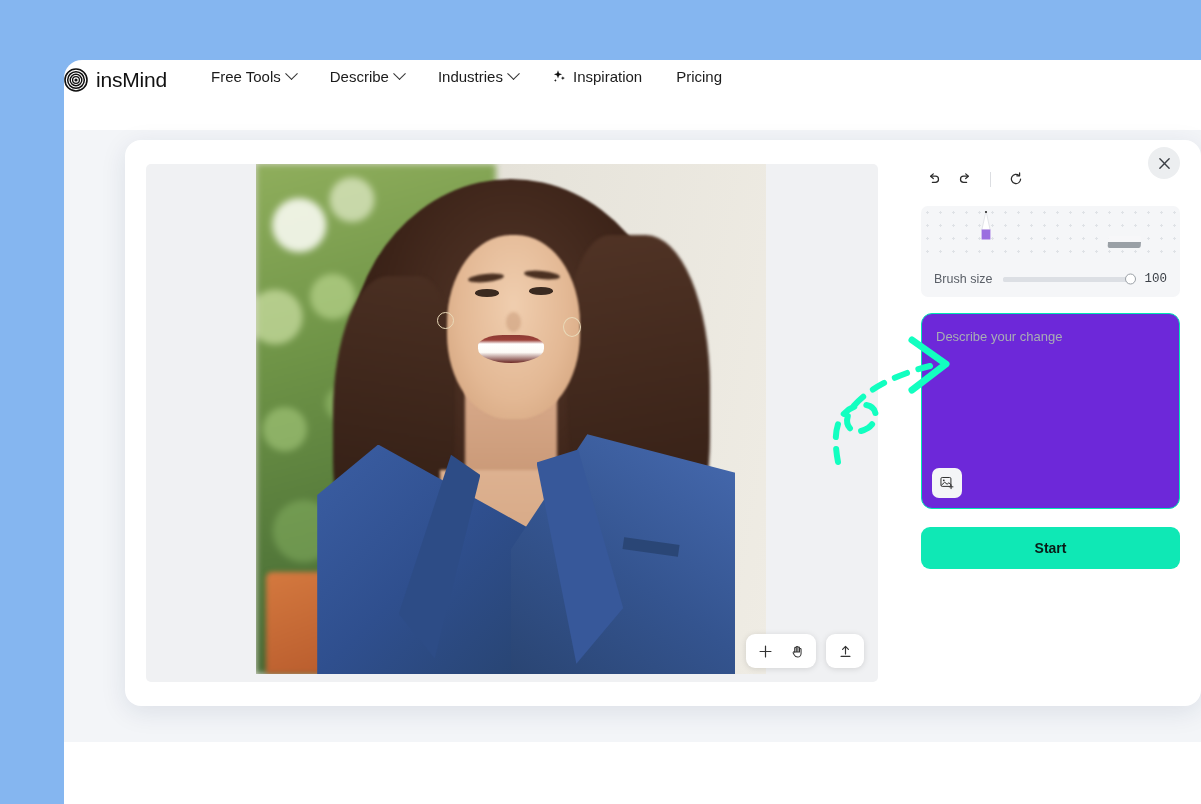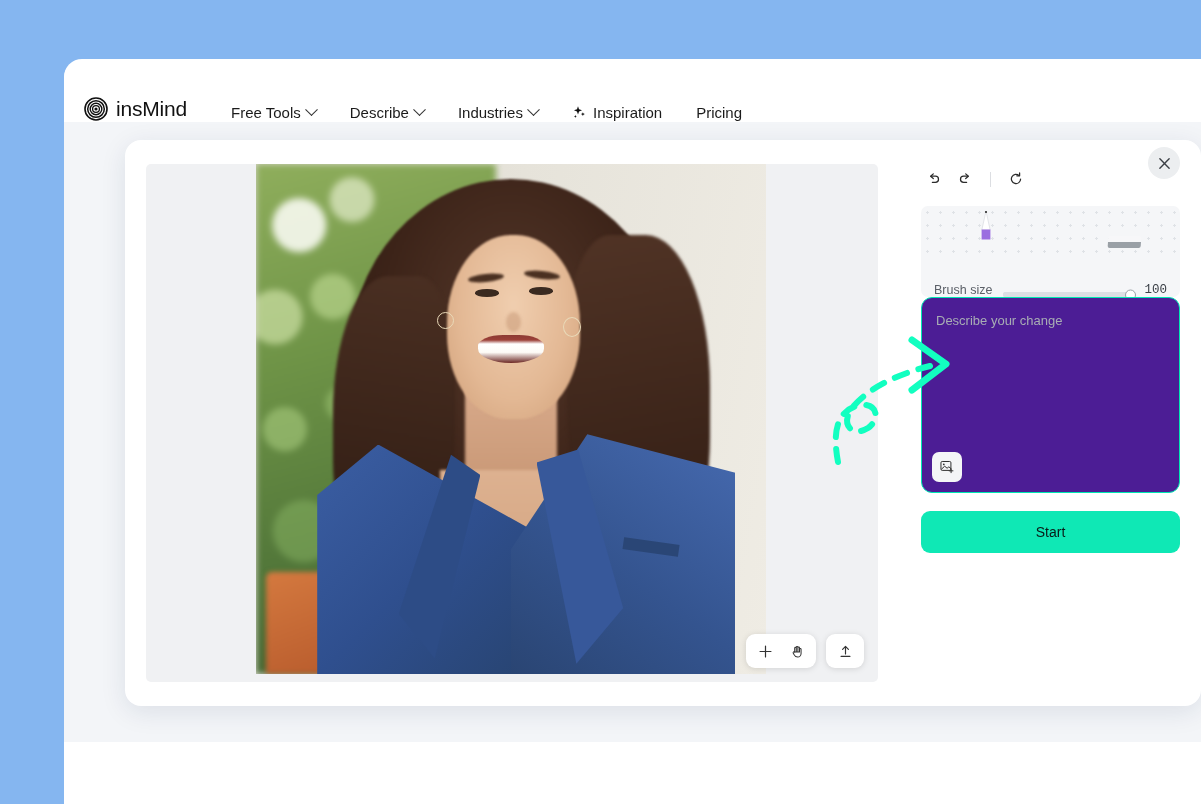--- a/index.html
+++ b/index.html
@@ -24,26 +24,25 @@
     background:#f3f5f8;
   }
   .white-bottom{
     position:absolute; left:64px; top:742px;
     width:1137px; height:62px;
     background:#ffffff;
   }
 
   
   .navbar{
-    position:absolute; left:64px; top:59px;
+    position:absolute; left:64px; top:68px;
     width:1137px; height:62px;
     background:#ffffff;
     border-top-left-radius:18px;
-    display:flex; align-items:flex-end;
-    padding-left:20px;
+    display:flex; align-items:flex-start;
   }
   .logo{ display:flex; align-items:center; gap:8px; margin-right:36px;}
   .logo-mark{ width:24px; height:24px; position:relative; flex:0 0 auto;}
   .logo-text{ font-size:21px; font-weight:500; color:#111; letter-spacing:-0.2px;}
   .nav-items{ display:flex; align-items:center; gap:26px; }
   .nav-item{
     display:flex; align-items:center; gap:6px;
     font-size:15px; color:#1b1b1b; cursor:pointer; white-space:nowrap;margin-left:8px;
   }
   .chev{ width:9px; height:9px; border-right:1.6px solid #333; border-bottom:1.6px solid #333;
@@ -165,49 +164,49 @@
     background-image:radial-gradient(#dfe2e6 1px, transparent 1.1px);
     background-size:13px 13px;
     position:relative;
   }
   .pen{ position:absolute; left:56px; top:4px; width:18px; height:44px; }
   .eraser{ position:absolute; left:187px; top:30px; width:33px; height:12px;
     background:linear-gradient(180deg,#f7f7f9 0 46%,#9aa0a6 46% 100%);
     border-radius:2px; transform:skewX(-4deg);}
   .brush-row{
     height:36px; background:#f5f6f8; border-radius:0 0 7px 7px;
-    display:flex; align-items:flex-end; padding:0 13px; gap:11px;
+    display:flex; align-items:center; padding:0 13px; gap:11px;
   }
   .brush-label{ font-size:12.5px; color:#5b6068; white-space:nowrap; }
   .slider{ flex:1; height:5px; background:#dcdfe4; border-radius:3px; position:relative; }
   .slider-fill{ position:absolute; left:0; top:0; height:100%; width:100%;
     background:#dcdfe4; border-radius:3px;}
   .slider-knob{ position:absolute; right:-5px; top:50%; transform:translateY(-50%);
     width:11px; height:11px; border-radius:50%; background:#fff; border:1.4px solid #9aa0a6;}
   .brush-val{ font-size:12.5px; color:#3c4148; min-width:25px; text-align:right;font-family:Liberation Mono, monospace;}
 
   .prompt-box{
-    height:196px;
-    background:#4c1d95; border:1.6px solid #00e7b4;
+    margin-top:16px; height:196px;
+    background:#6d28d9; border:1.6px solid #00e7b4;
     border-radius:11px; position:relative;
   }
   .prompt-placeholder{
     position:absolute; left:14px; top:14px; right:14px;
     font-size:13px; color:#a8adb4; line-height:1.45;
   }
   .img-upload-btn{
     position:absolute; left:10px; bottom:10px;
     width:30px; height:30px; border-radius:7px; background:#f4f5f7;
     display:flex; align-items:center; justify-content:center; cursor:pointer;
   }
   .start-btn{
     margin-top:18px; height:42px; width:100%;
     background:#0fe8b5; border-radius:9px;
     display:flex; align-items:center; justify-content:center;
-    font-size:14px; font-weight:400; color:#0a1b17; cursor:pointer;
+    font-size:14px; font-weight:700; color:#0a1b17; cursor:pointer;
   }
 
   
   .close-btn{
     position:absolute; left:1148px; top:147px;
     width:32px; height:32px; border-radius:50%;
     background:#eceef0; display:flex; align-items:center; justify-content:center;
     cursor:pointer; z-index:30;
   }
 

